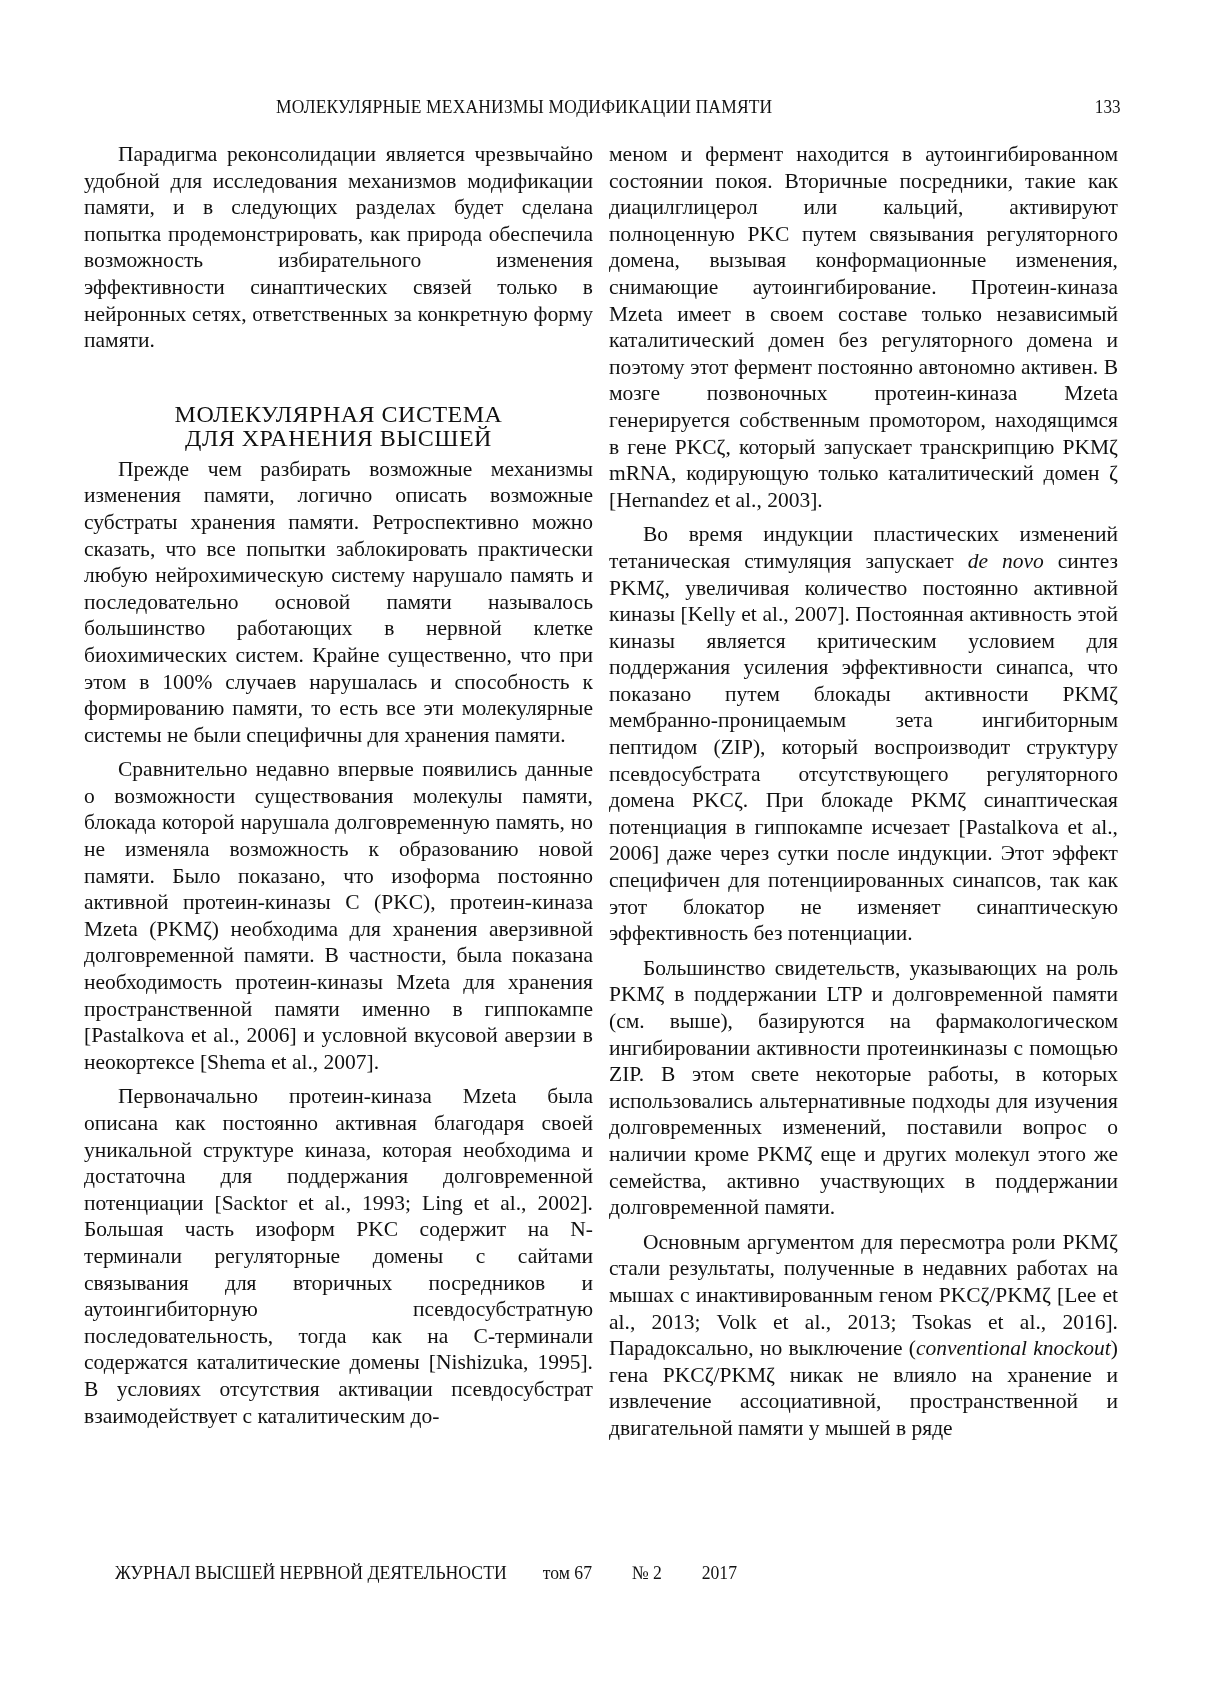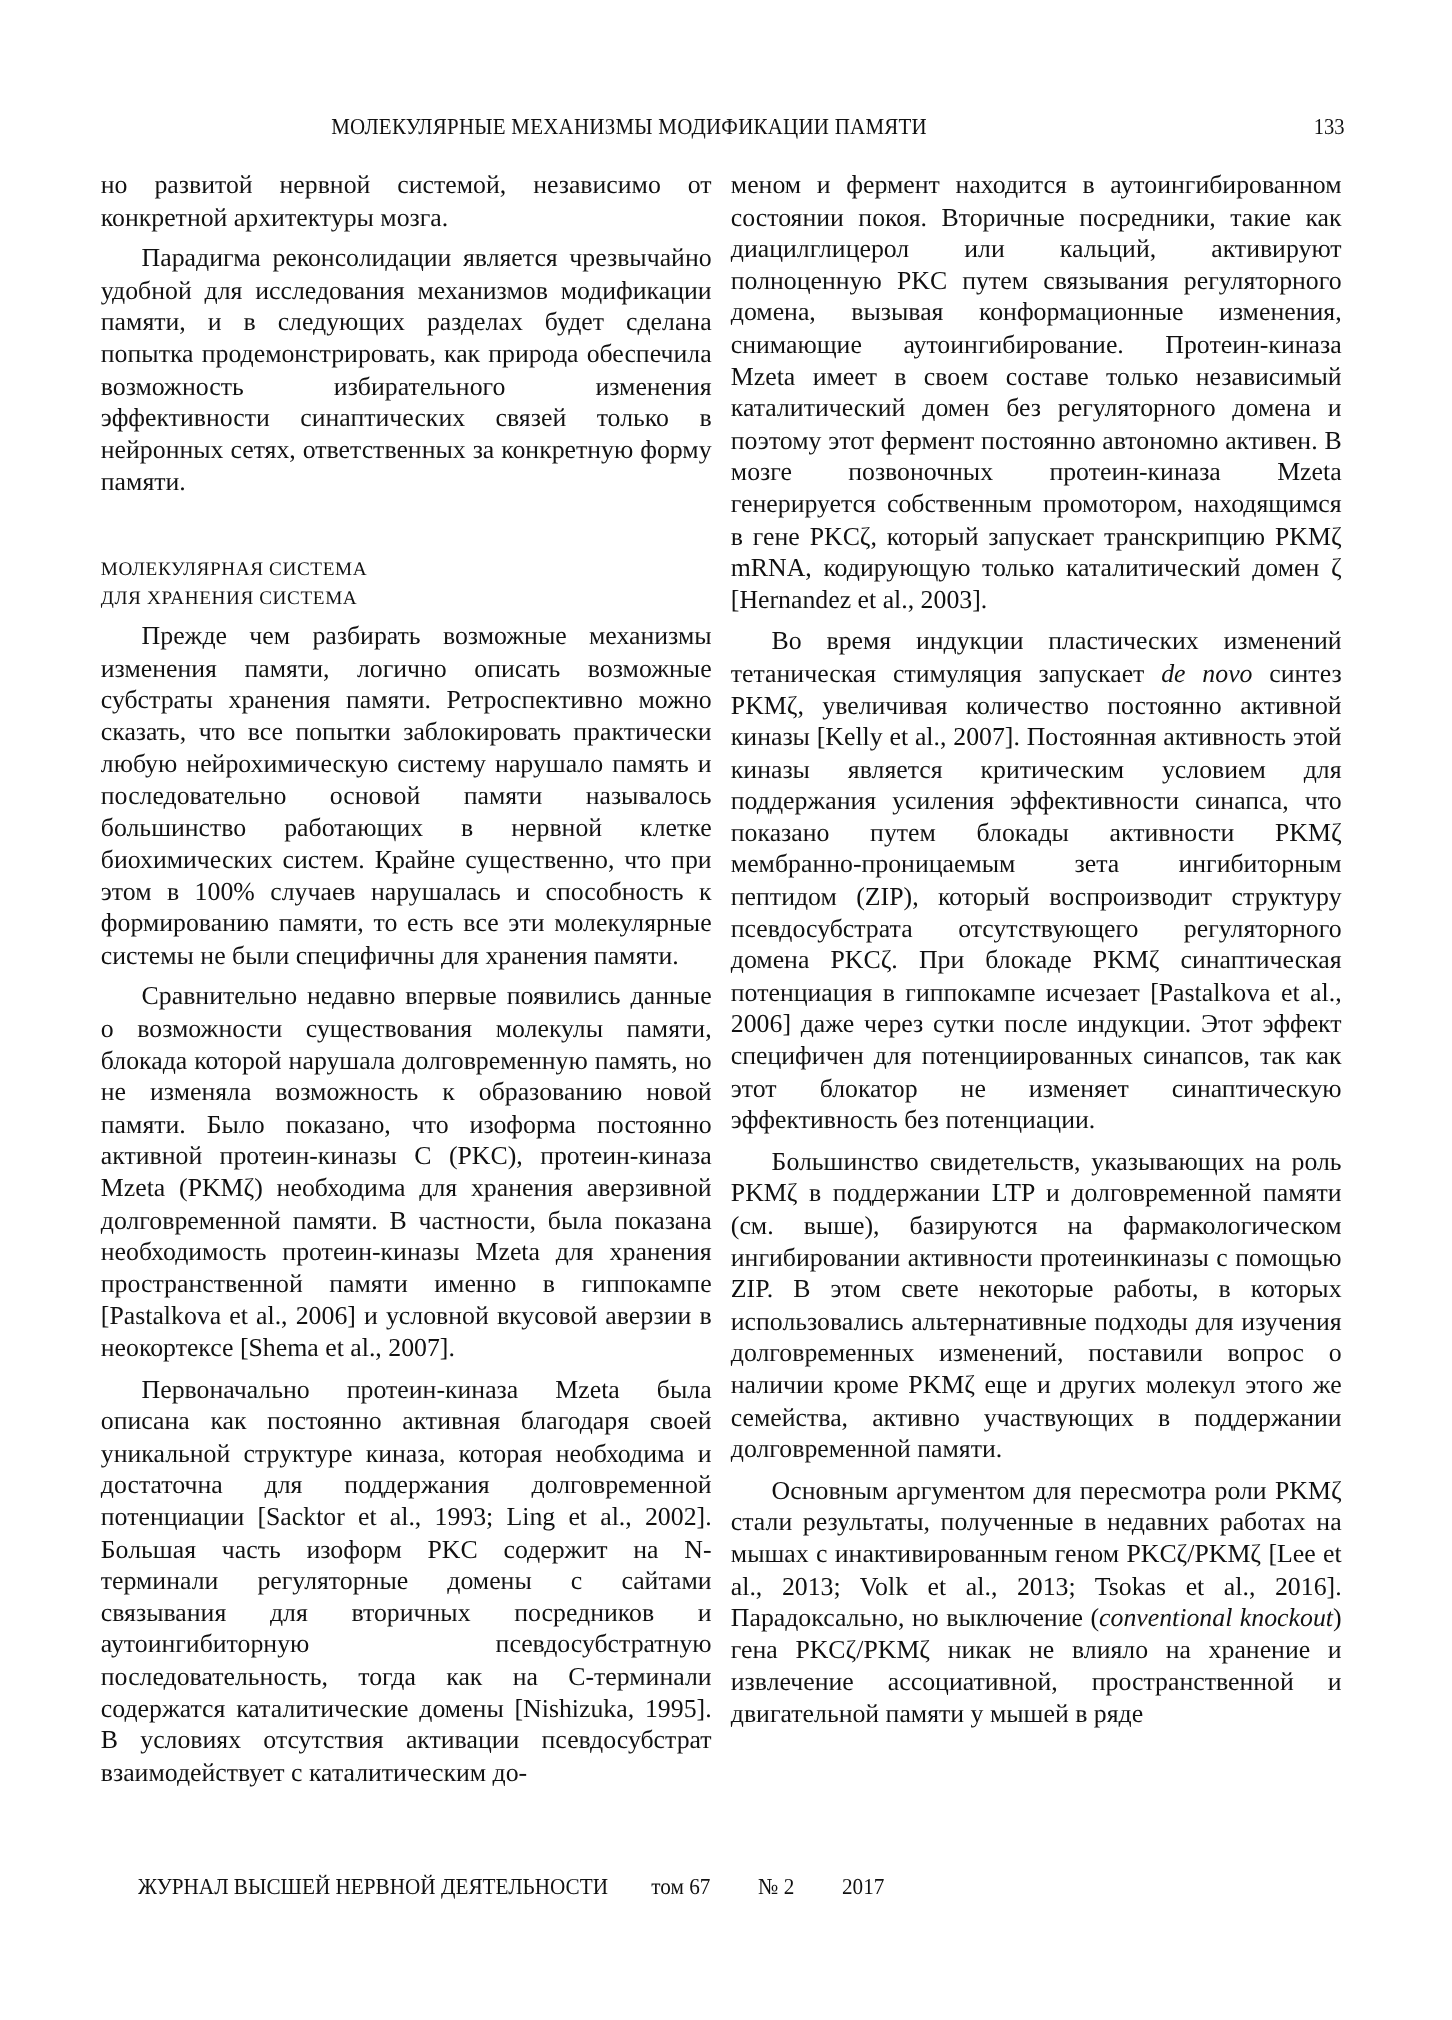--- a/index.html
+++ b/index.html
@@ -22,21 +22,21 @@
   .column {
     position: absolute; top: 141px; width: 509px;
     font-size: 21.5px; line-height: 26.6px; text-align: justify;
     hyphens: manual;
   }
   .col-left { left: 84px; }
   .col-right { left: 609px; }
   .para { margin: 0 0 8px 0; text-indent: 34px; }
   .para.no-indent { text-indent: 0; }
   .section-heading {
-    text-align: left; font-size: 16px; line-height: 24px; letter-spacing: 0.5px;
+    text-align: center; font-size: 24px; line-height: 24px; letter-spacing: 0.5px;
     margin: 48px 0 6px 0; text-indent: 0;
   }
   .section-heading span { display: block; }
   i { }
   .running-footer {
     position: absolute; top: 1562px; left: 115px; font-size: 19px; white-space: nowrap;
     transform: scaleX(0.93); transform-origin: left top;
   }
   .running-footer span { display: inline-block; }
   .footer-journal { margin-right: 34px; }
@@ -45,25 +45,24 @@
 </style>
 </head>
 <body>
 
 <div class="running-header">
   <div class="running-title">МОЛЕКУЛЯРНЫЕ МЕХАНИЗМЫ МОДИФИКАЦИИ ПАМЯТИ</div>
   <div class="page-number">133</div>
 </div>
 
 <div class="column col-left">
-  <p class="para no-indent">но развитой нервной системой, независимо от конкретной архитектуры мозга.</p>
   <p class="para">Парадигма реконсолидации является чрезвычайно удобной для исследования механизмов модификации памяти, и в следующих разделах будет сделана попытка продемонстрировать, как природа обеспечила возможность избирательного изменения эффективности синаптических связей только в нейронных сетях, ответственных за конкретную форму памяти.</p>
   <div class="section-heading">
     <span>МОЛЕКУЛЯРНАЯ СИСТЕМА</span>
-    <span>ДЛЯ ХРАНЕНИЯ СИСТЕМА</span>
+    <span>ДЛЯ ХРАНЕНИЯ ВЫСШЕЙ</span>
   </div>
   <p class="para">Прежде чем разбирать возможные механизмы изменения памяти, логично описать возможные субстраты хранения памяти. Ретроспективно можно сказать, что все попытки заблокировать практически любую нейрохимическую систему нарушало память и последовательно основой памяти называлось большинство работающих в нервной клетке биохимических систем. Крайне существенно, что при этом в 100% случаев нарушалась и способность к формированию памяти, то есть все эти молекулярные системы не были специфичны для хранения памяти.</p>
   <p class="para">Сравнительно недавно впервые появились данные о возможности существования молекулы памяти, блокада которой нарушала долговременную память, но не изменяла возможность к образованию новой памяти. Было показано, что изоформа постоянно активной протеин-киназы C (PKC), протеин-киназа Mzeta (PKMζ) необходима для хранения аверзивной долговременной памяти. В частности, была показана необходимость протеин-киназы Mzeta для хранения пространственной памяти именно в гиппокампе [Pastalkova et al., 2006] и условной вкусовой аверзии в неокортексе [Shema et al., 2007].</p>
   <p class="para">Первоначально протеин-киназа Mzeta была описана как постоянно активная благодаря своей уникальной структуре киназа, которая необходима и достаточна для поддержания долговременной потенциации [Sacktor et al., 1993; Ling et al., 2002]. Большая часть изоформ PKC содержит на N-терминали регуляторные домены с сайтами связывания для вторичных посредников и аутоингибиторную псевдосубстратную последовательность, тогда как на C-терминали содержатся каталитические домены [Nishizuka, 1995]. В условиях отсутствия активации псевдосубстрат взаимодействует с каталитическим до-</p>
 </div>
 
 <div class="column col-right">
   <p class="para no-indent">меном и фермент находится в аутоингибированном состоянии покоя. Вторичные посредники, такие как диацилглицерол или кальций, активируют полноценную PKC путем связывания регуляторного домена, вызывая конформационные изменения, снимающие аутоингибирование. Протеин-киназа Mzeta имеет в своем составе только независимый каталитический домен без регуляторного домена и поэтому этот фермент постоянно автономно активен. В мозге позвоночных протеин-киназа Mzeta генерируется собственным промотором, находящимся в гене PKCζ, который запускает транскрипцию PKMζ mRNA, кодирующую только каталитический домен ζ [Hernandez et al., 2003].</p>
   <p class="para"><span>Во время индукции пластических изменений тетаническая стимуляция запускает </span><i>de novo</i><span> синтез PKMζ, увеличивая количество постоянно активной киназы [Kelly et al., 2007]. Постоянная активность этой киназы является критическим условием для поддержания усиления эффективности синапса, что показано путем блокады активности PKMζ мембранно-проницаемым зета ингибиторным пептидом (ZIP), который воспроизводит структуру псевдосубстрата отсутствующего регуляторного домена PKCζ. При блокаде PKMζ синаптическая потенциация в гиппокампе исчезает [Pastalkova et al., 2006] даже через сутки после индукции. Этот эффект специфичен для потенциированных синапсов, так как этот блокатор не изменяет синаптическую эффективность без потенциации.</span></p>
   <p class="para">Большинство свидетельств, указывающих на роль PKMζ в поддержании LTP и долговременной памяти (см. выше), базируются на фармакологическом ингибировании активности протеинкиназы с помощью ZIP. В этом свете некоторые работы, в которых использовались альтернативные подходы для изучения долговременных изменений, поставили вопрос о наличии кроме PKMζ еще и других молекул этого же семейства, активно участвующих в поддержании долговременной памяти.</p>

